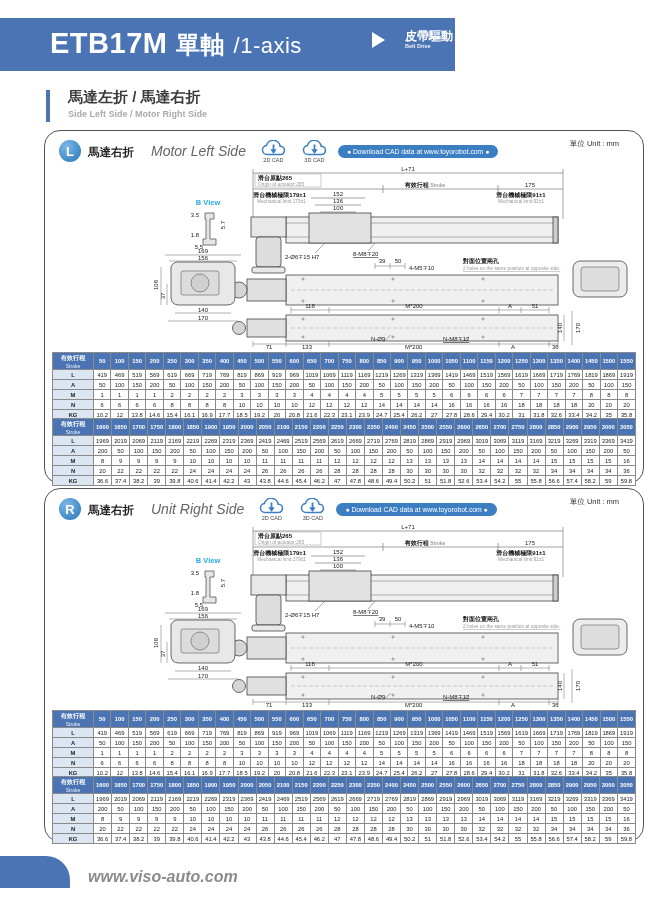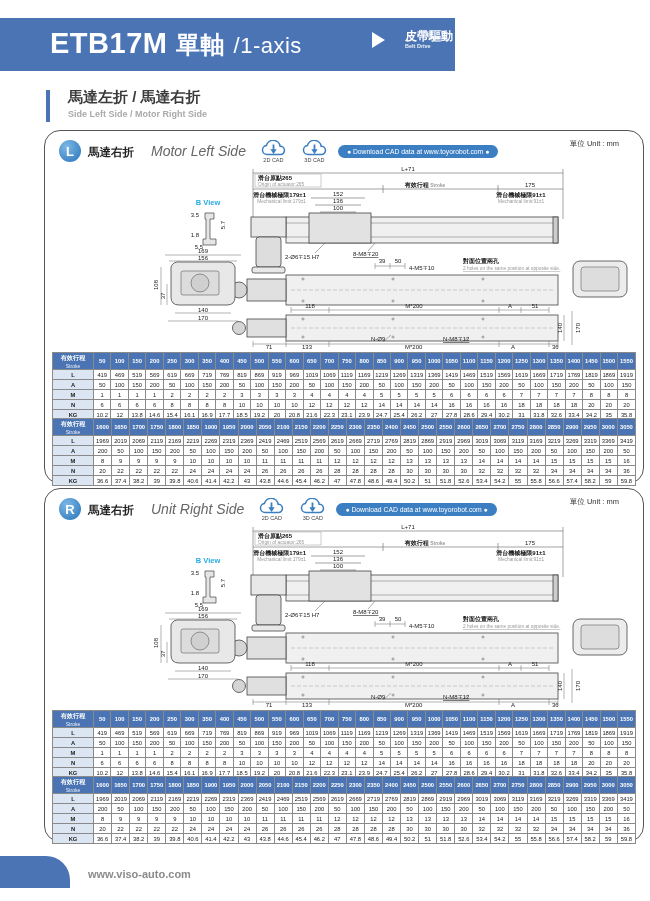--- a/index.html
+++ b/index.html
@@ -49,21 +49,21 @@
   table.dim{border-collapse:collapse;table-layout:fixed;width:584px;}
   table.dim th,table.dim td{border:.5px solid #8a8a8a;text-align:center;padding:0;overflow:hidden;}
   table.dim th{background:#4a74b4;color:#fff;font-size:5.8px;font-weight:bold;height:16px;}
   table.dim th.corner{width:40px;}
   table.dim th.corner .c1{font-size:6.2px;} table.dim th.corner .c2{font-size:5px;font-weight:normal;opacity:.9;}
   table.dim td{font-size:5.8px;color:#222;height:9px;background:#fff;}
   table.dim td.lbl{background:#dce6f3;font-weight:bold;}
 
   
   .foot-tab{position:absolute;left:0;top:856px;width:70px;height:45px;background:#4a74b4;border-radius:0 24px 0 0;}
-  .foot-url{position:absolute;left:88px;top:868px;font-size:11px;color:#8b8b8b;font-weight:bold;}
+  .foot-url{position:absolute;left:88px;top:868px;font-size:16px;color:#8b8b8b;font-weight:bold;font-style:italic;}
 </style>
 </head>
 <body>
 
 <div id="page">
 
   <div class="banner">
     <div class="model"><span>ETB17M</span> <span class="cn">單軸</span> <span class="axis">/1-axis</span></div>
     <div class="drive">
       <span class="tri"></span>

